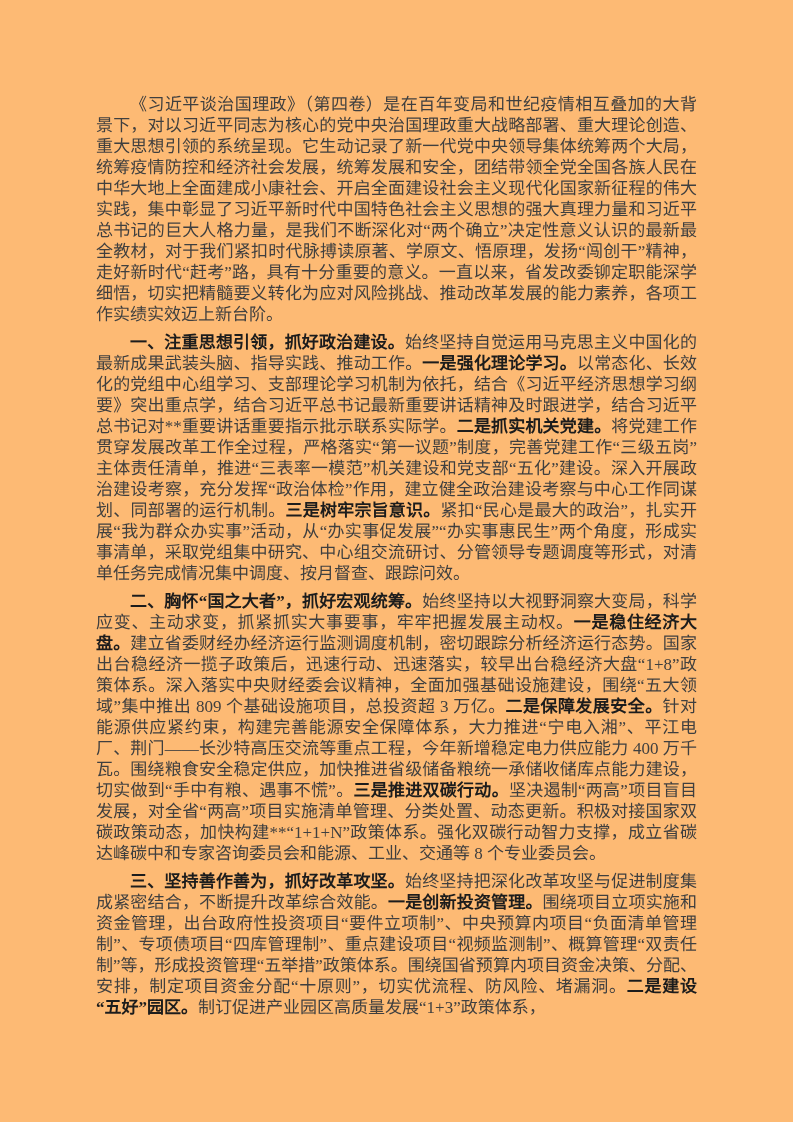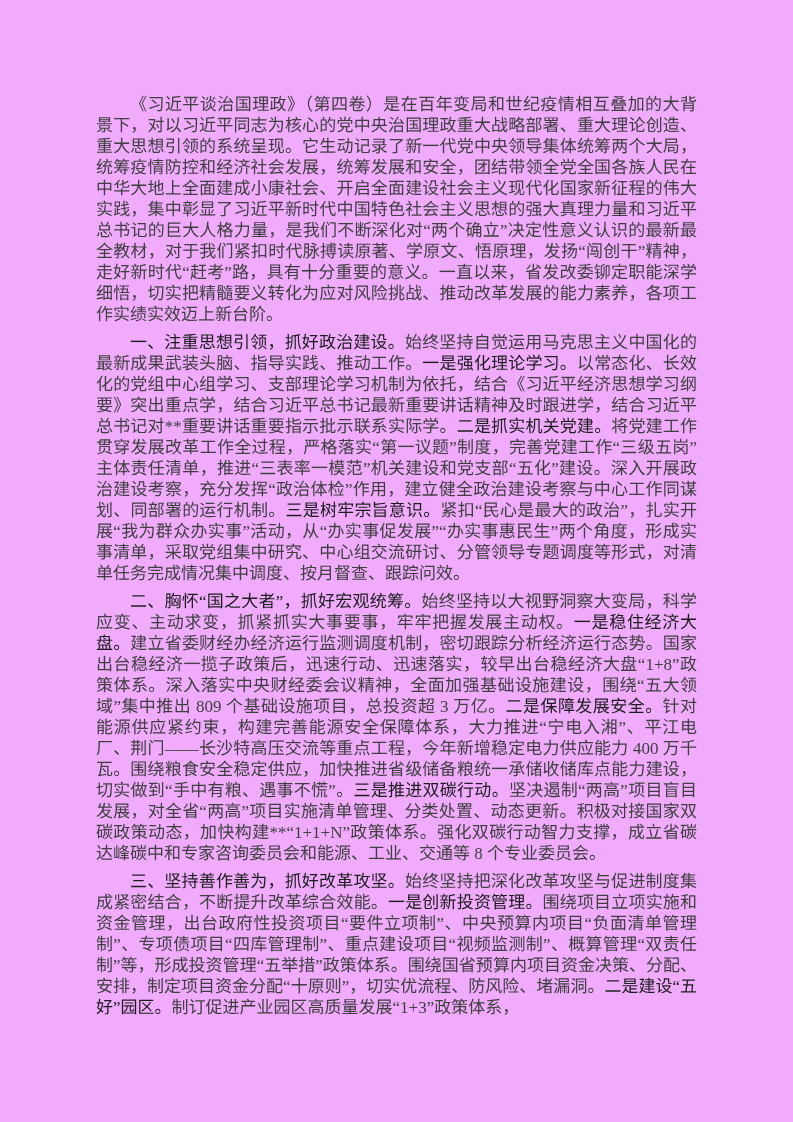--- a/index.html
+++ b/index.html
@@ -27,27 +27,27 @@
     text-align: justify;
     text-justify: inter-ideograph;
     font-family: "Liberation Serif", "DejaVu Serif", serif;
     font-size: 17px;
     line-height: 21px;
     color: #3f3f3f;
     letter-spacing: 0;
     word-break: break-all;
   }
   .para b {
-    font-weight: 400;
+    font-weight: 700;
     color: #1c1c1c;
   }
 </style>
 </head>
 <body>
 
-<div class="page" style="background: #f0abfc;">
+<div class="page" style="background: #fdba74;">
   <div class="doc-content">
       <p class="para"><span style="color: rgb(63, 63, 63);">《习近平谈治国理政》（第四卷）是在百年变局和世纪疫情相互叠加的大背景下，对以习近平同志为核心的党中央治国理政重大战略部署、重大理论创造、重大思想引领的系统呈现。它生动记录了新一代党中央领导集体统筹两个大局，统筹疫情防控和经济社会发展，统筹发展和安全，团结带领全党全国各族人民在中华大地上全面建成小康社会、开启全面建设社会主义现代化国家新征程的伟大实践，集中彰显了习近平新时代中国特色社会主义思想的强大真理力量和习近平总书记的巨大人格力量，是我们不断深化对“两个确立”决定性意义认识的最新最全教材，对于我们紧扣时代脉搏读原著、学原文、悟原理，发扬“闯创干”精神，走好新时代“赶考”路，具有十分重要的意义。一直以来，省发改委铆定职能深学细悟，切实把精髓要义转化为应对风险挑战、推动改革发展的能力素养，各项工作实绩实效迈上新台阶。</span></p>
       <p class="para"><b style="color: rgb(28, 28, 28);">一、注重思想引领，抓好政治建设。</b><span style="color: rgb(63, 63, 63);">始终坚持自觉运用马克思主义中国化的最新成果武装头脑、指导实践、推动工作。</span><b style="color: rgb(28, 28, 28);">一是强化理论学习。</b><span style="color: rgb(63, 63, 63);">以常态化、长效化的党组中心组学习、支部理论学习机制为依托，结合《习近平经济思想学习纲要》突出重点学，结合习近平总书记最新重要讲话精神及时跟进学，结合习近平总书记对**重要讲话重要指示批示联系实际学。</span><b style="color: rgb(28, 28, 28);">二是抓实机关党建。</b><span style="color: rgb(63, 63, 63);">将党建工作贯穿发展改革工作全过程，严格落实“第一议题”制度，完善党建工作“三级五岗”主体责任清单，推进“三表率一模范”机关建设和党支部“五化”建设。深入开展政治建设考察，充分发挥“政治体检”作用，建立健全政治建设考察与中心工作同谋划、同部署的运行机制。</span><b style="color: rgb(28, 28, 28);">三是树牢宗旨意识。</b><span style="color: rgb(63, 63, 63);">紧扣“民心是最大的政治”，扎实开展“我为群众办实事”活动，从“办实事促发展”“办实事惠民生”两个角度，形成实事清单，采取党组集中研究、中心组交流研讨、分管领导专题调度等形式，对清单任务完成情况集中调度、按月督查、跟踪问效。</span></p>
       <p class="para"><b style="color: rgb(28, 28, 28);">二、胸怀“国之大者”，抓好宏观统筹。</b><span style="color: rgb(63, 63, 63);">始终坚持以大视野洞察大变局，科学应变、主动求变，抓紧抓实大事要事，牢牢把握发展主动权。</span><b style="color: rgb(28, 28, 28);">一是稳住经济大盘。</b><span style="color: rgb(63, 63, 63);">建立省委财经办经济运行监测调度机制，密切跟踪分析经济运行态势。国家出台稳经济一揽子政策后，迅速行动、迅速落实，较早出台稳经济大盘“1+8”政策体系。深入落实中央财经委会议精神，全面加强基础设施建设，围绕“五大领域”集中推出 809 个基础设施项目，总投资超 3 万亿。</span><b style="color: rgb(28, 28, 28);">二是保障发展安全。</b><span style="color: rgb(63, 63, 63);">针对能源供应紧约束，构建完善能源安全保障体系，大力推进“宁电入湘”、平江电厂、荆门——长沙特高压交流等重点工程，今年新增稳定电力供应能力 400 万千瓦。围绕粮食安全稳定供应，加快推进省级储备粮统一承储收储库点能力建设，切实做到“手中有粮、遇事不慌”。</span><b style="color: rgb(28, 28, 28);">三是推进双碳行动。</b><span style="color: rgb(63, 63, 63);">坚决遏制“两高”项目盲目发展，对全省“两高”项目实施清单管理、分类处置、动态更新。积极对接国家双碳政策动态，加快构建**“1+1+N”政策体系。强化双碳行动智力支撑，成立省碳达峰碳中和专家咨询委员会和能源、工业、交通等 8 个专业委员会。</span></p>
       <p class="para"><b style="color: rgb(28, 28, 28);">三、坚持善作善为，抓好改革攻坚。</b><span style="color: rgb(63, 63, 63);">始终坚持把深化改革攻坚与促进制度集成紧密结合，不断提升改革综合效能。</span><b style="color: rgb(28, 28, 28);">一是创新投资管理。</b><span style="color: rgb(63, 63, 63);">围绕项目立项实施和资金管理，出台政府性投资项目“要件立项制”、中央预算内项目“负面清单管理制”、专项债项目“四库管理制”、重点建设项目“视频监测制”、概算管理“双责任制”等，形成投资管理“五举措”政策体系。围绕国省预算内项目资金决策、分配、安排，制定项目资金分配“十原则”，切实优流程、防风险、堵漏洞。</span><b style="color: rgb(28, 28, 28);">二是建设“五好”园区。</b><span style="color: rgb(63, 63, 63);">制订促进产业园区高质量发展“1+3”政策体系，</span></p>
     </div>
 </div>
 
 </body></html>

